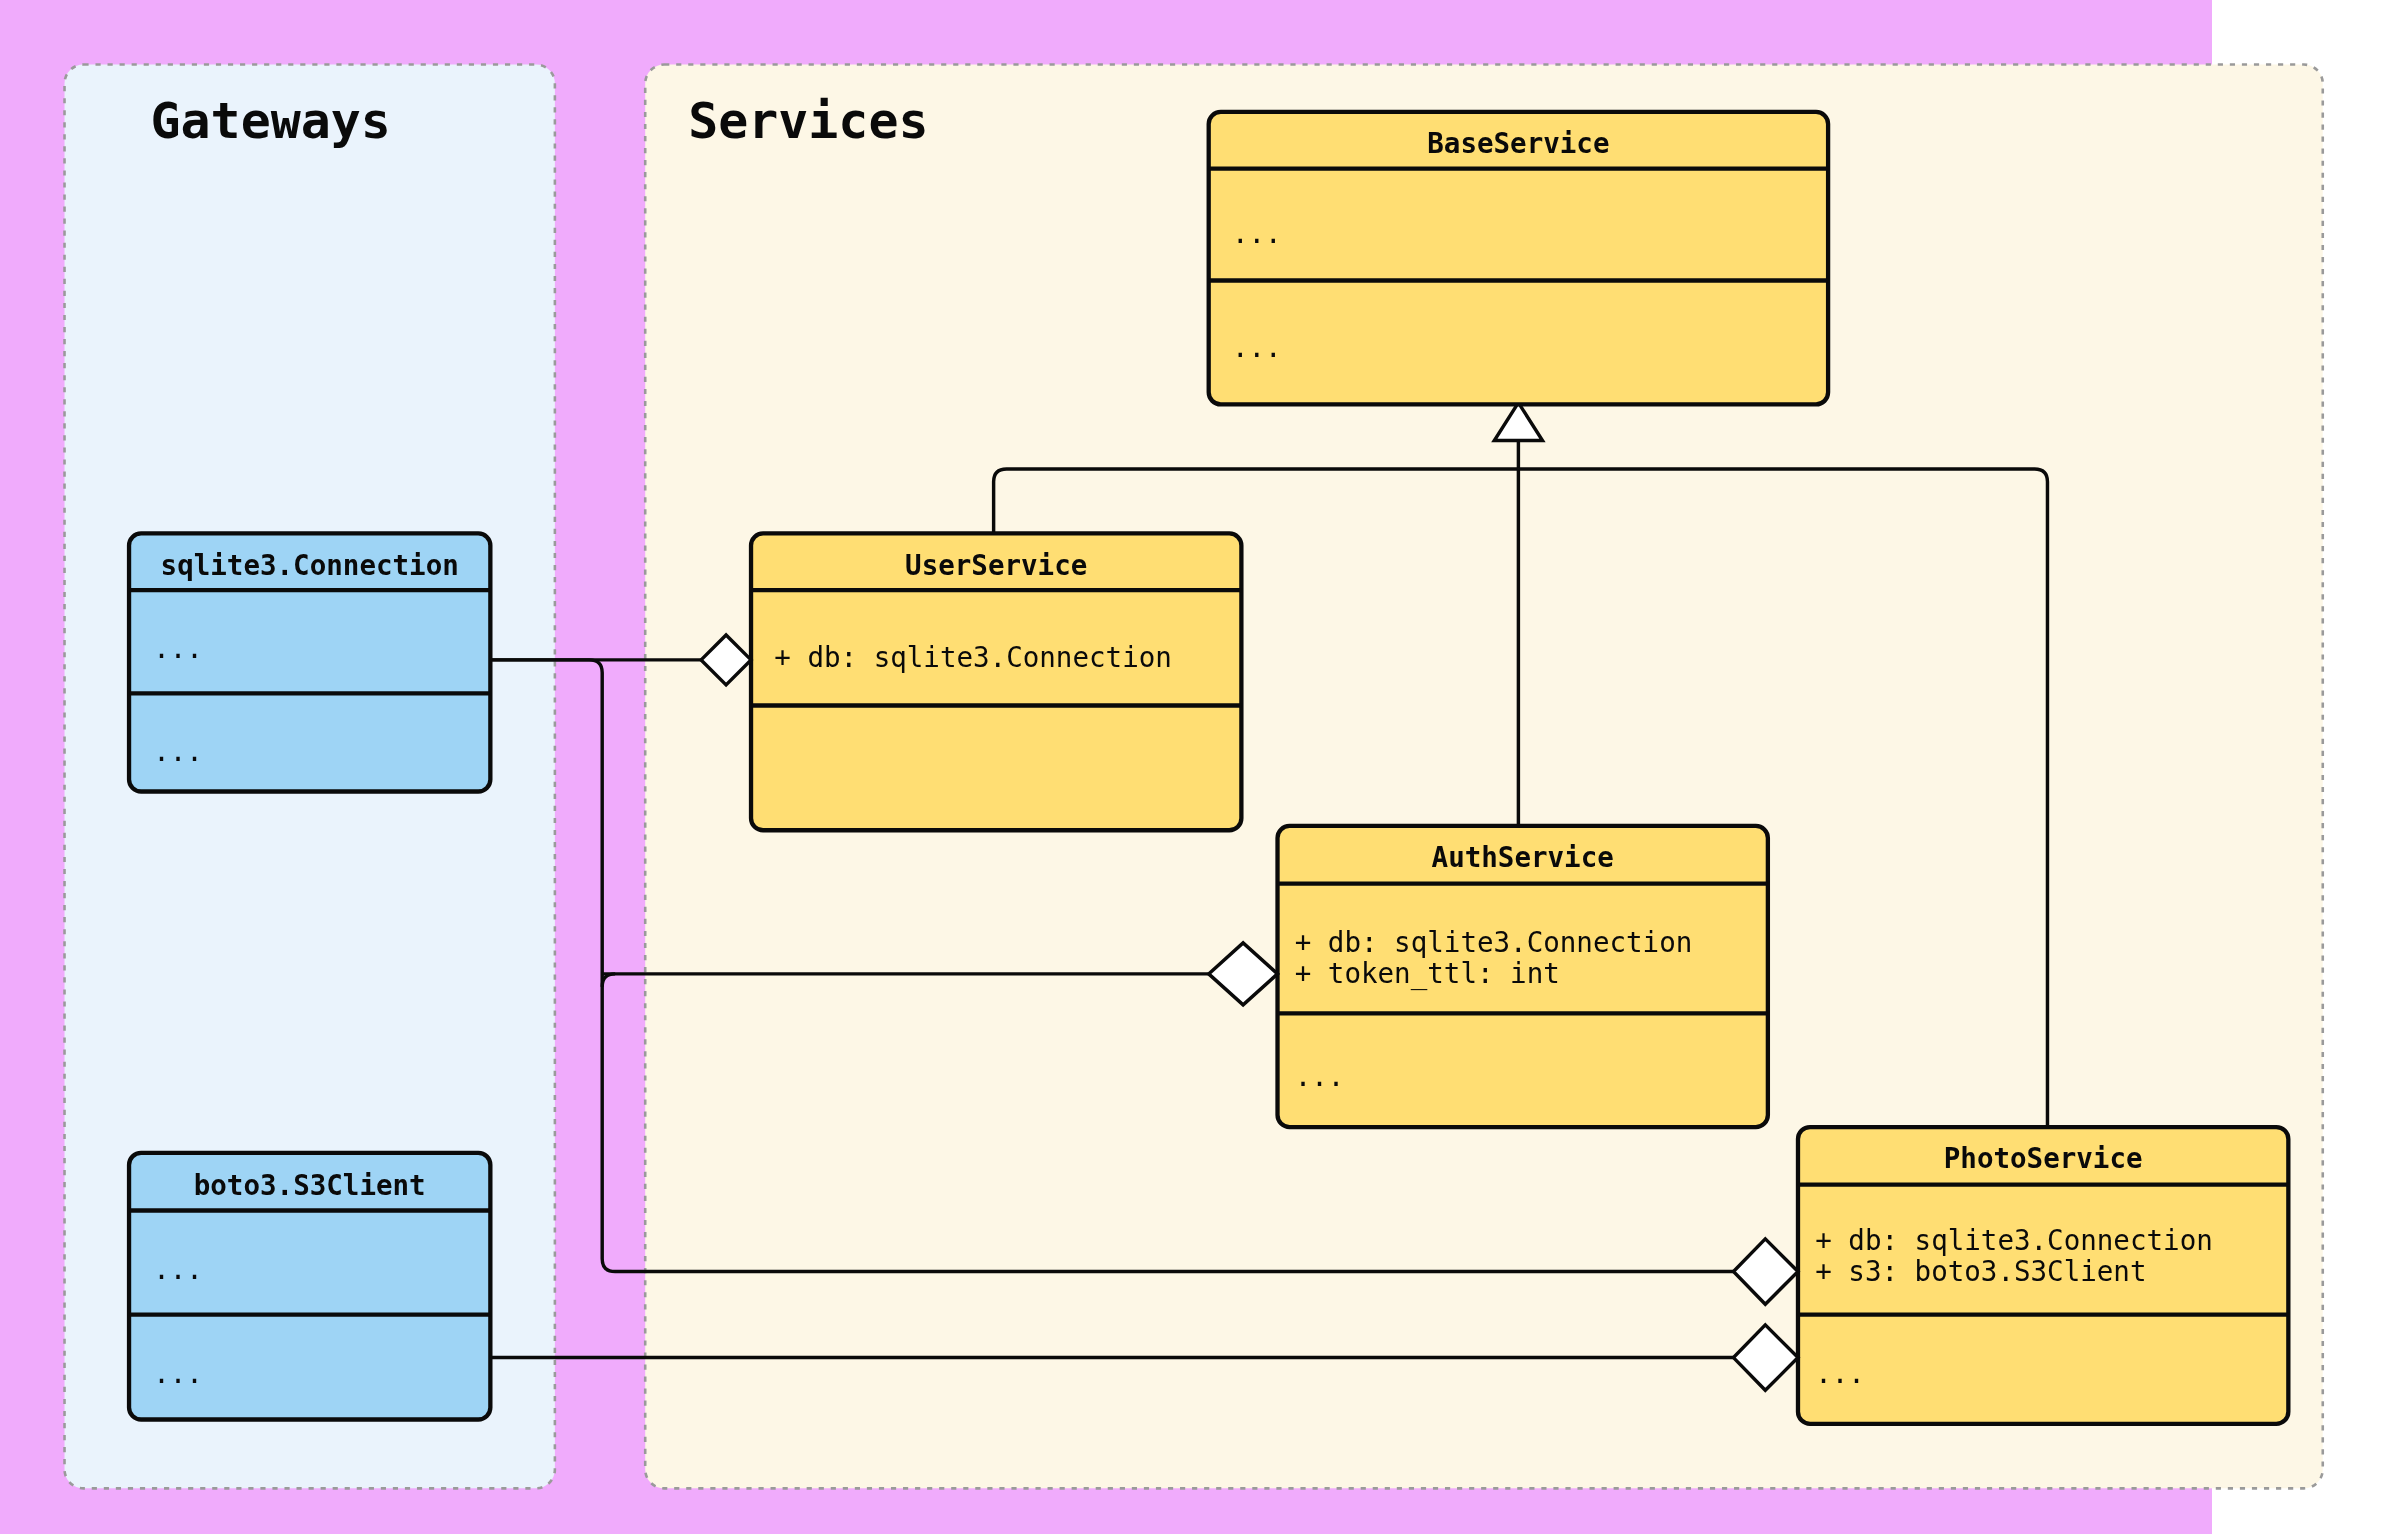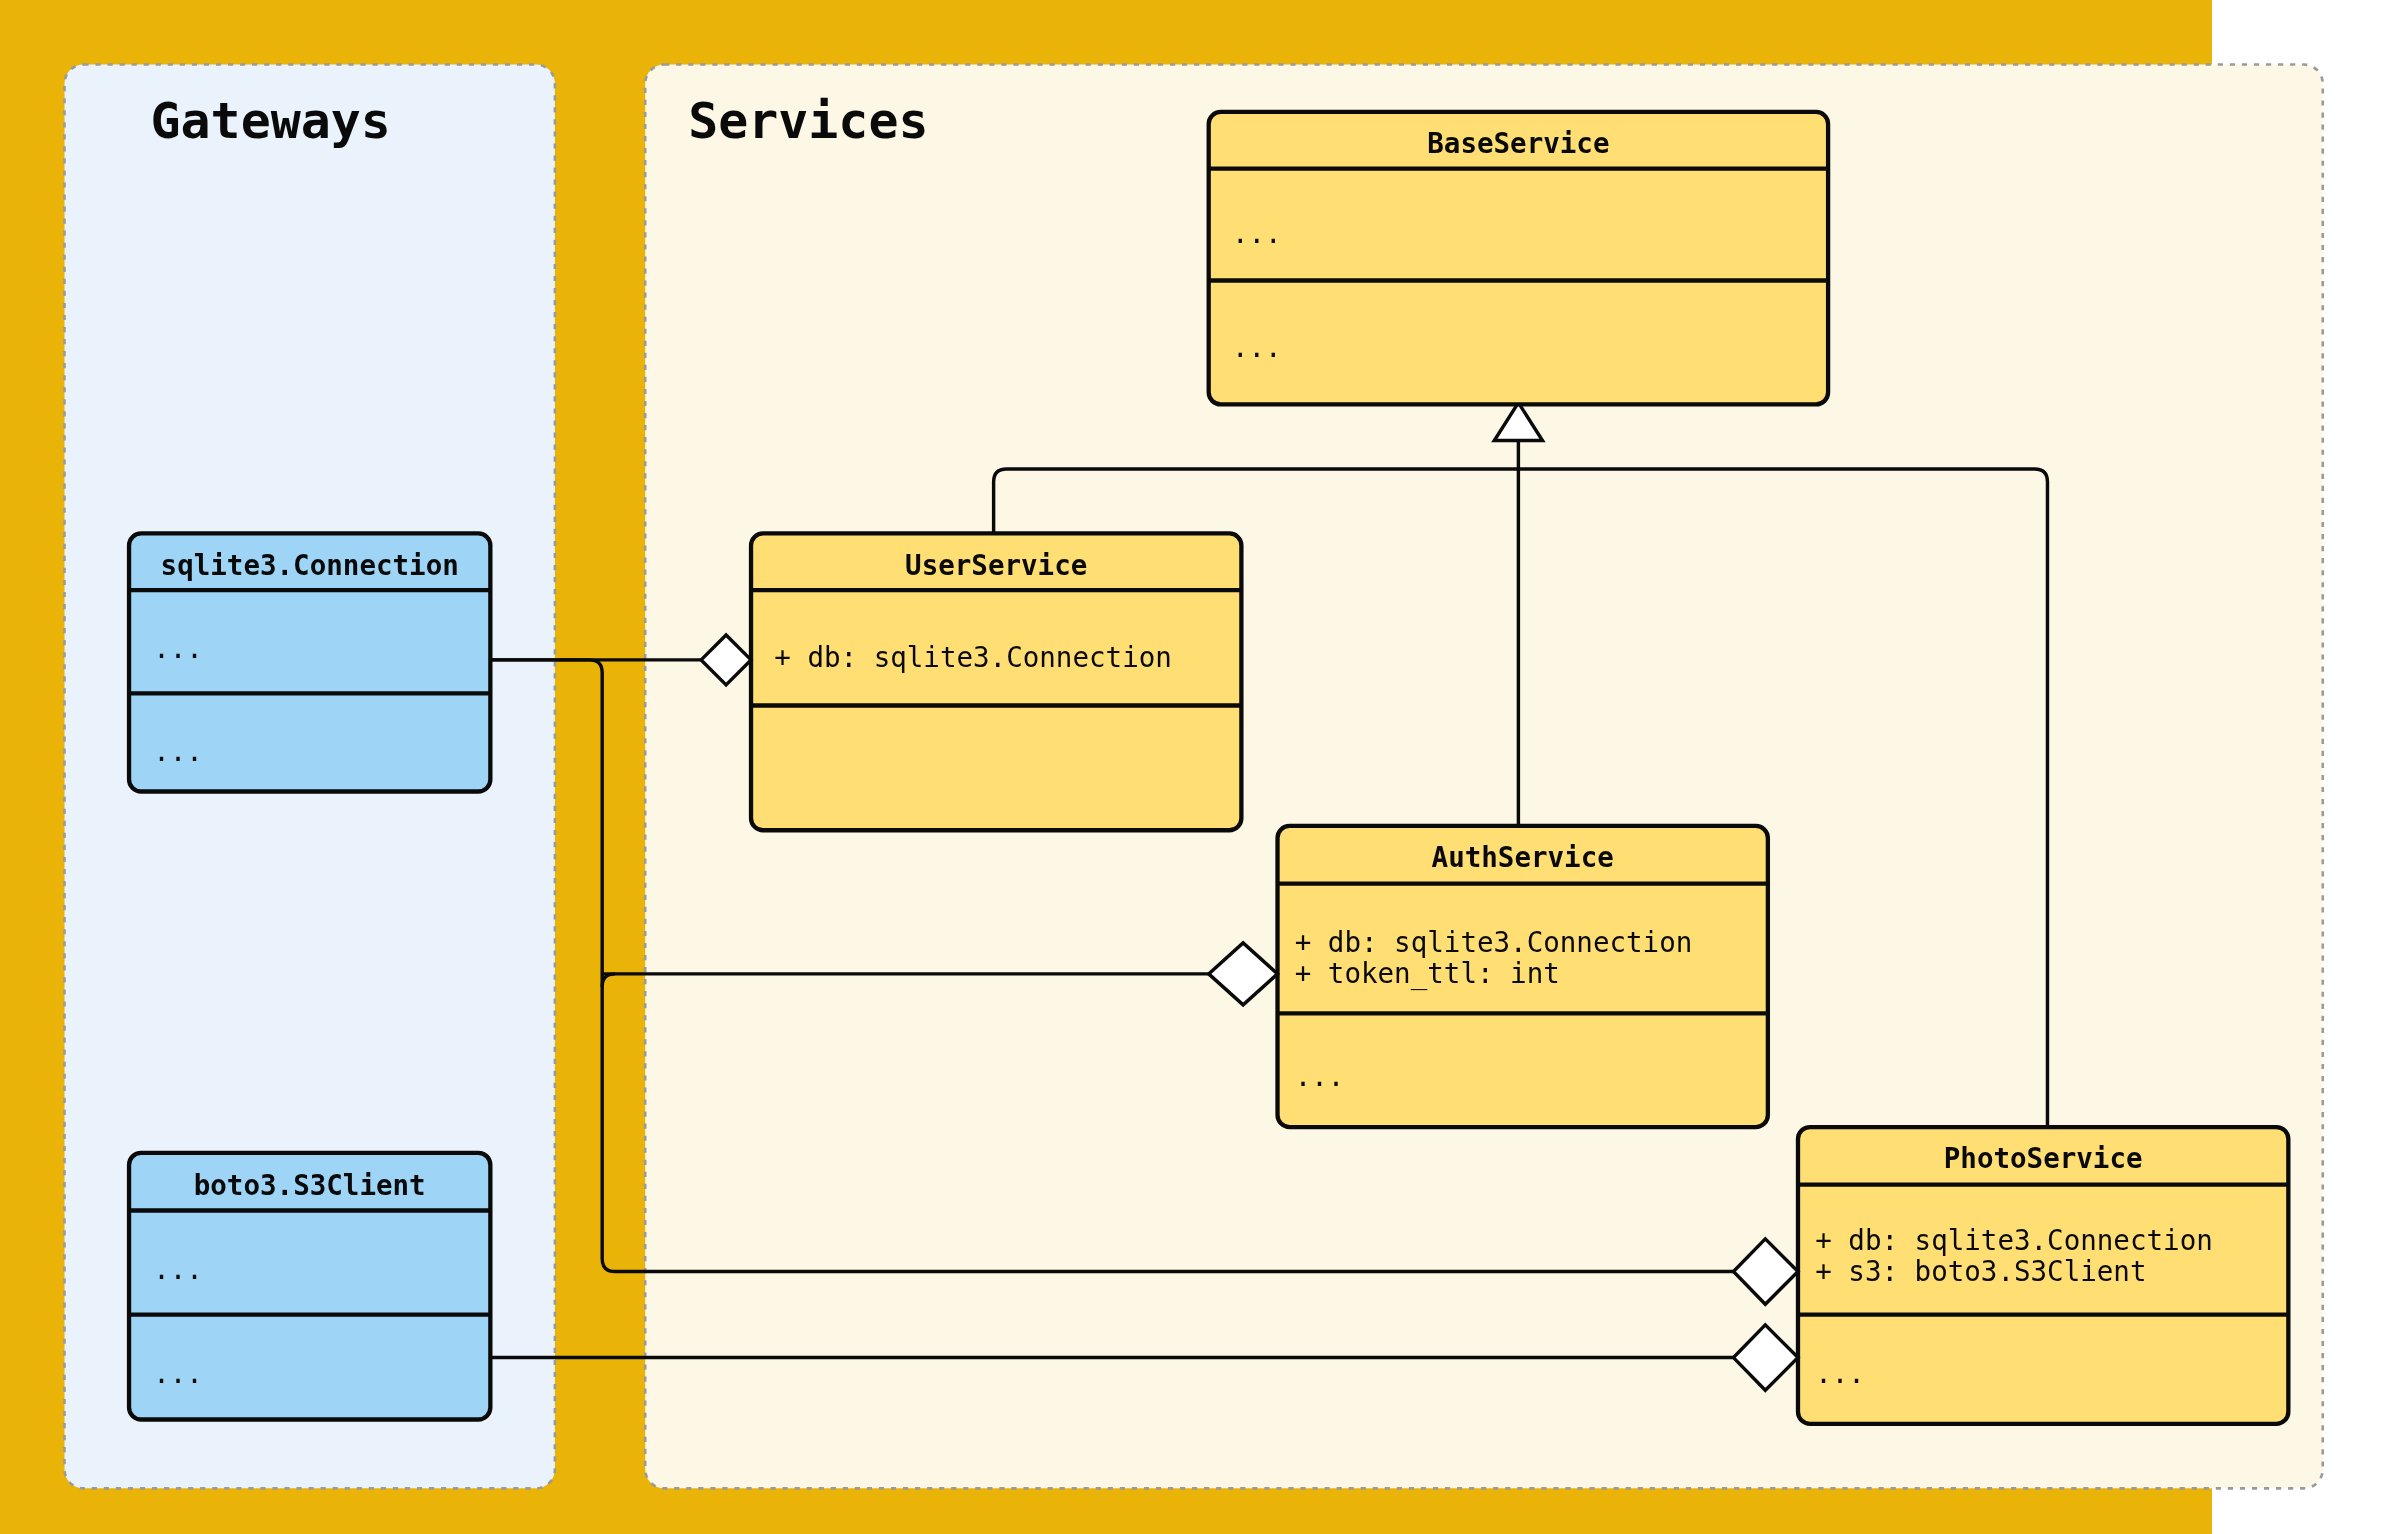--- a/index.html
+++ b/index.html
@@ -4,21 +4,21 @@
 <style>
   html, body {
     margin: 0;
     padding: 0;
     background: #ffffff;
   }
   #canvas {
     position: relative;
     width: 2212px;
     height: 1534px;
-    background: #eab308;
+    background: #f0abfc;
     font-family: "DejaVu Sans Mono", "Liberation Mono", monospace;
     text-align: right;
   }
   svg.diagram {
     position: absolute;
     top: 0;
     left: 0;
     width: 2389px;
     height: 1534px;
   }

